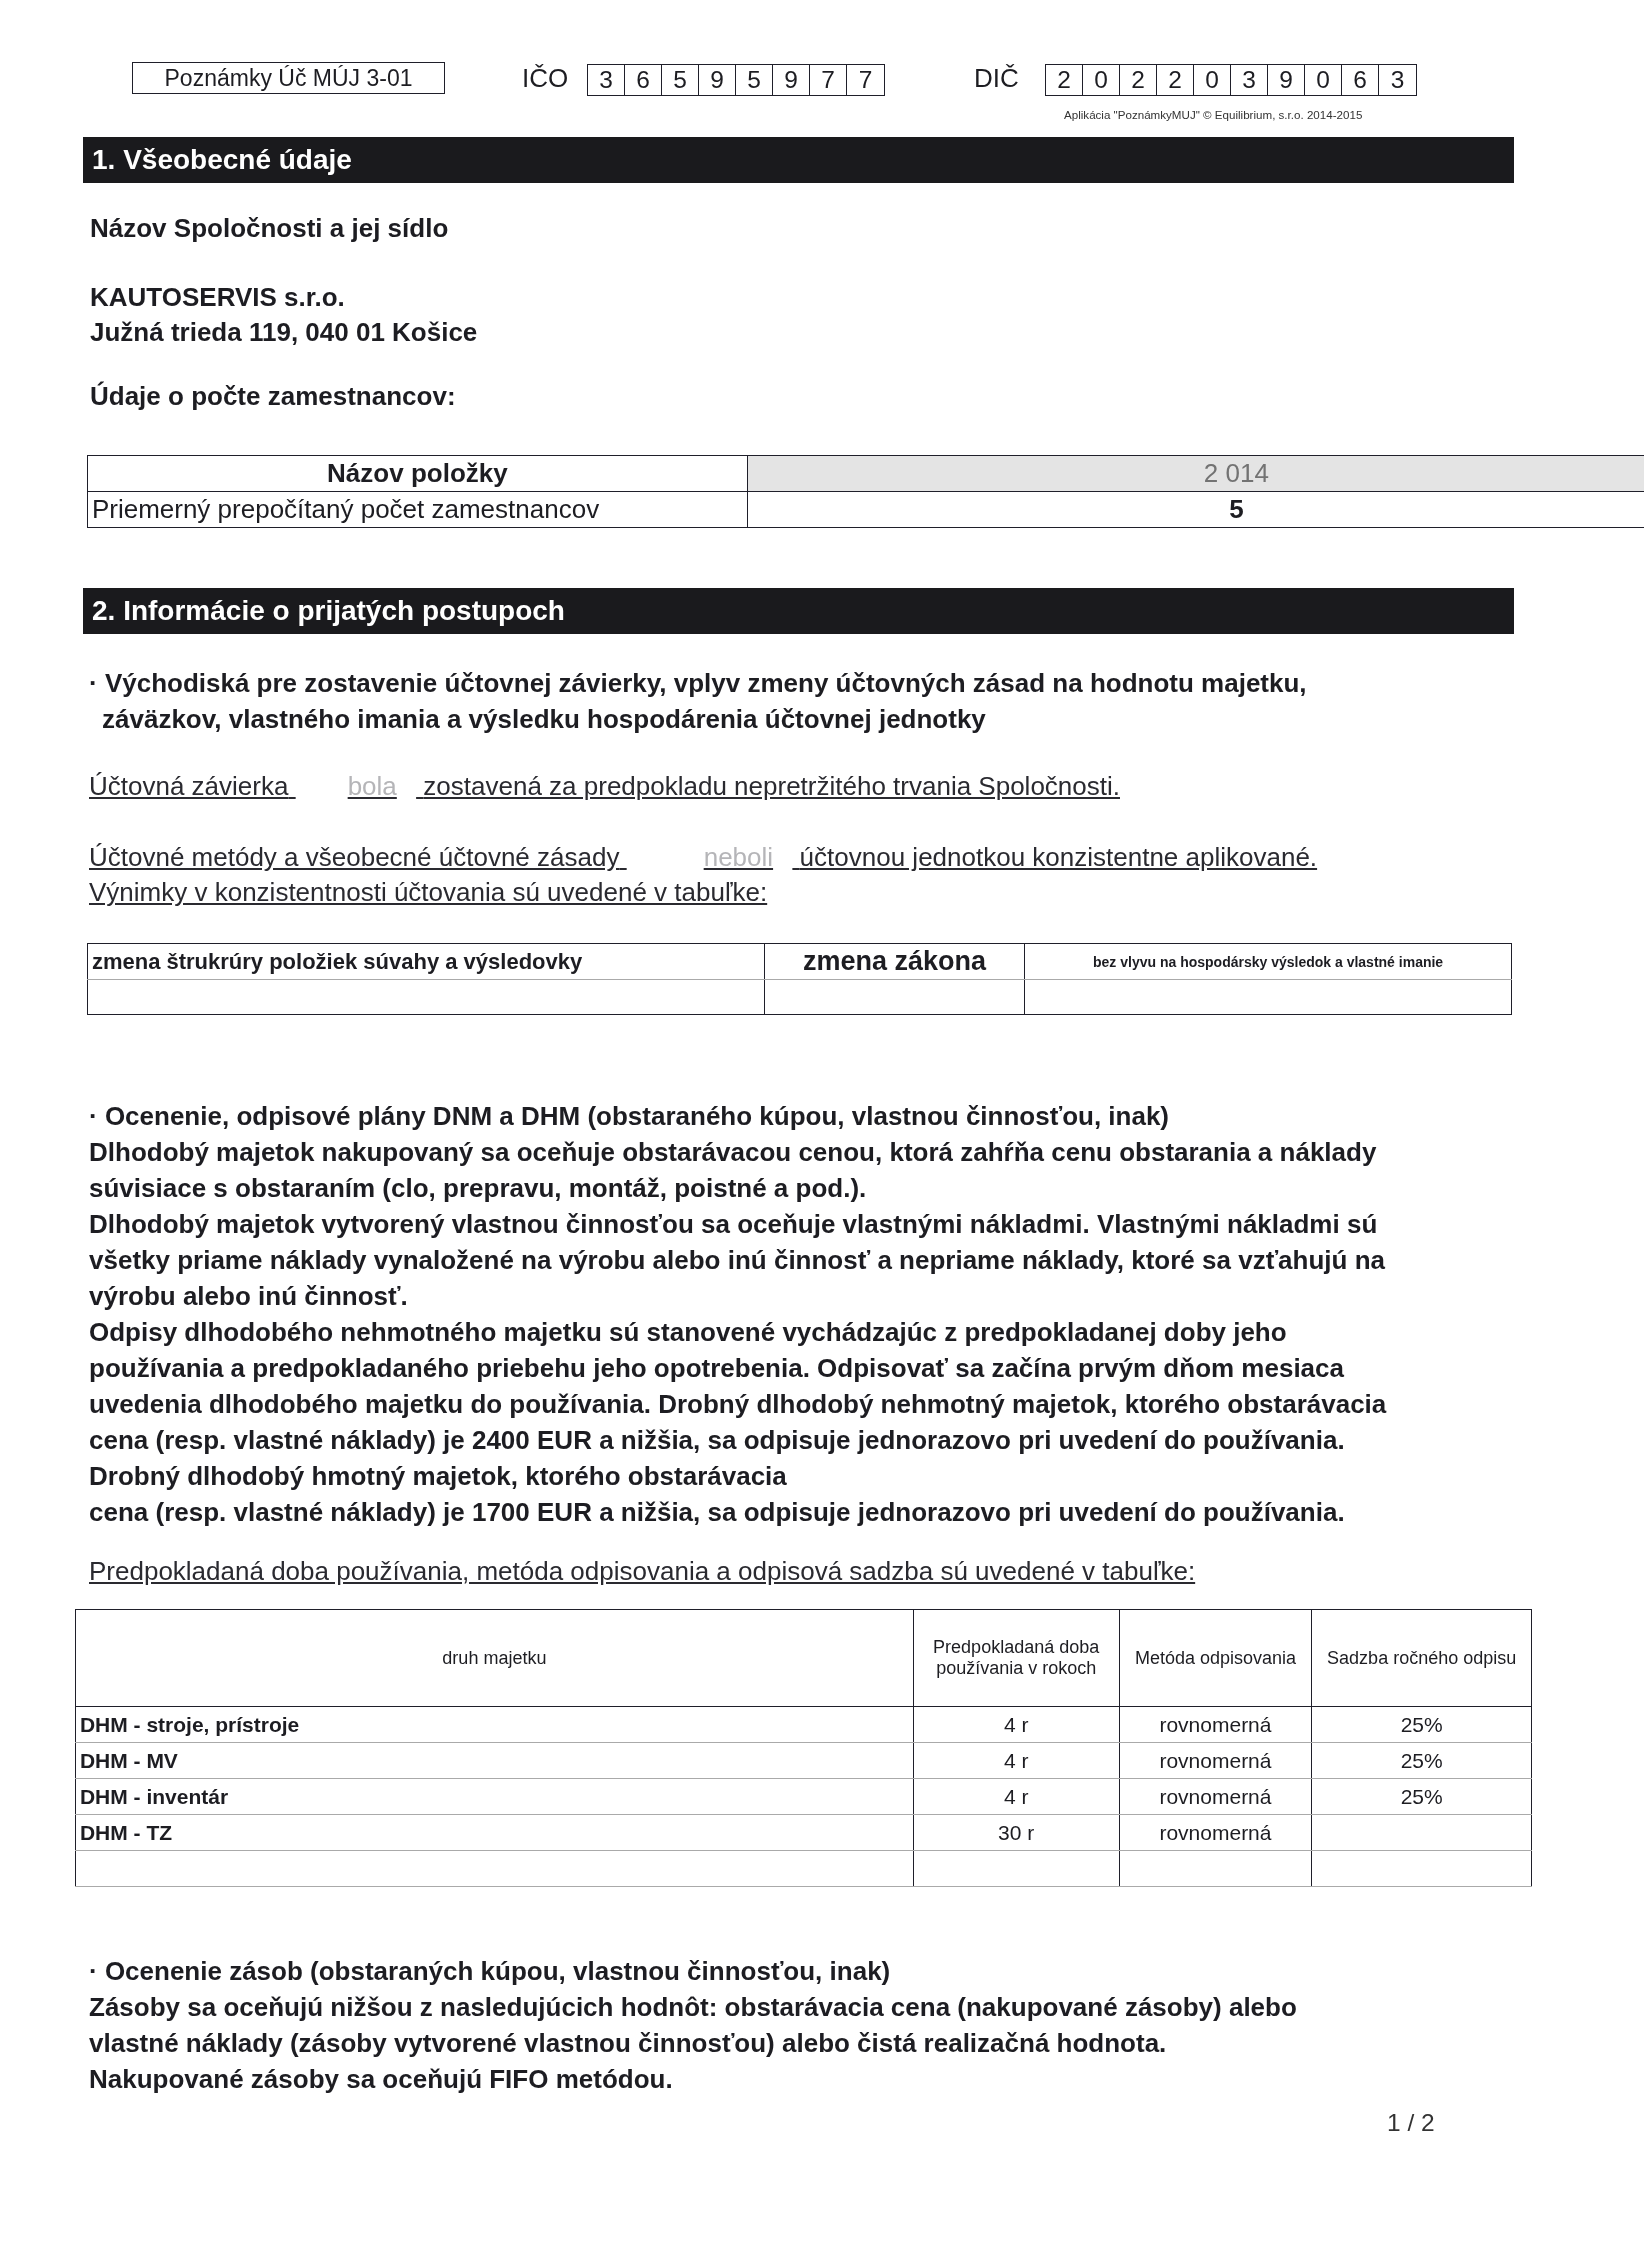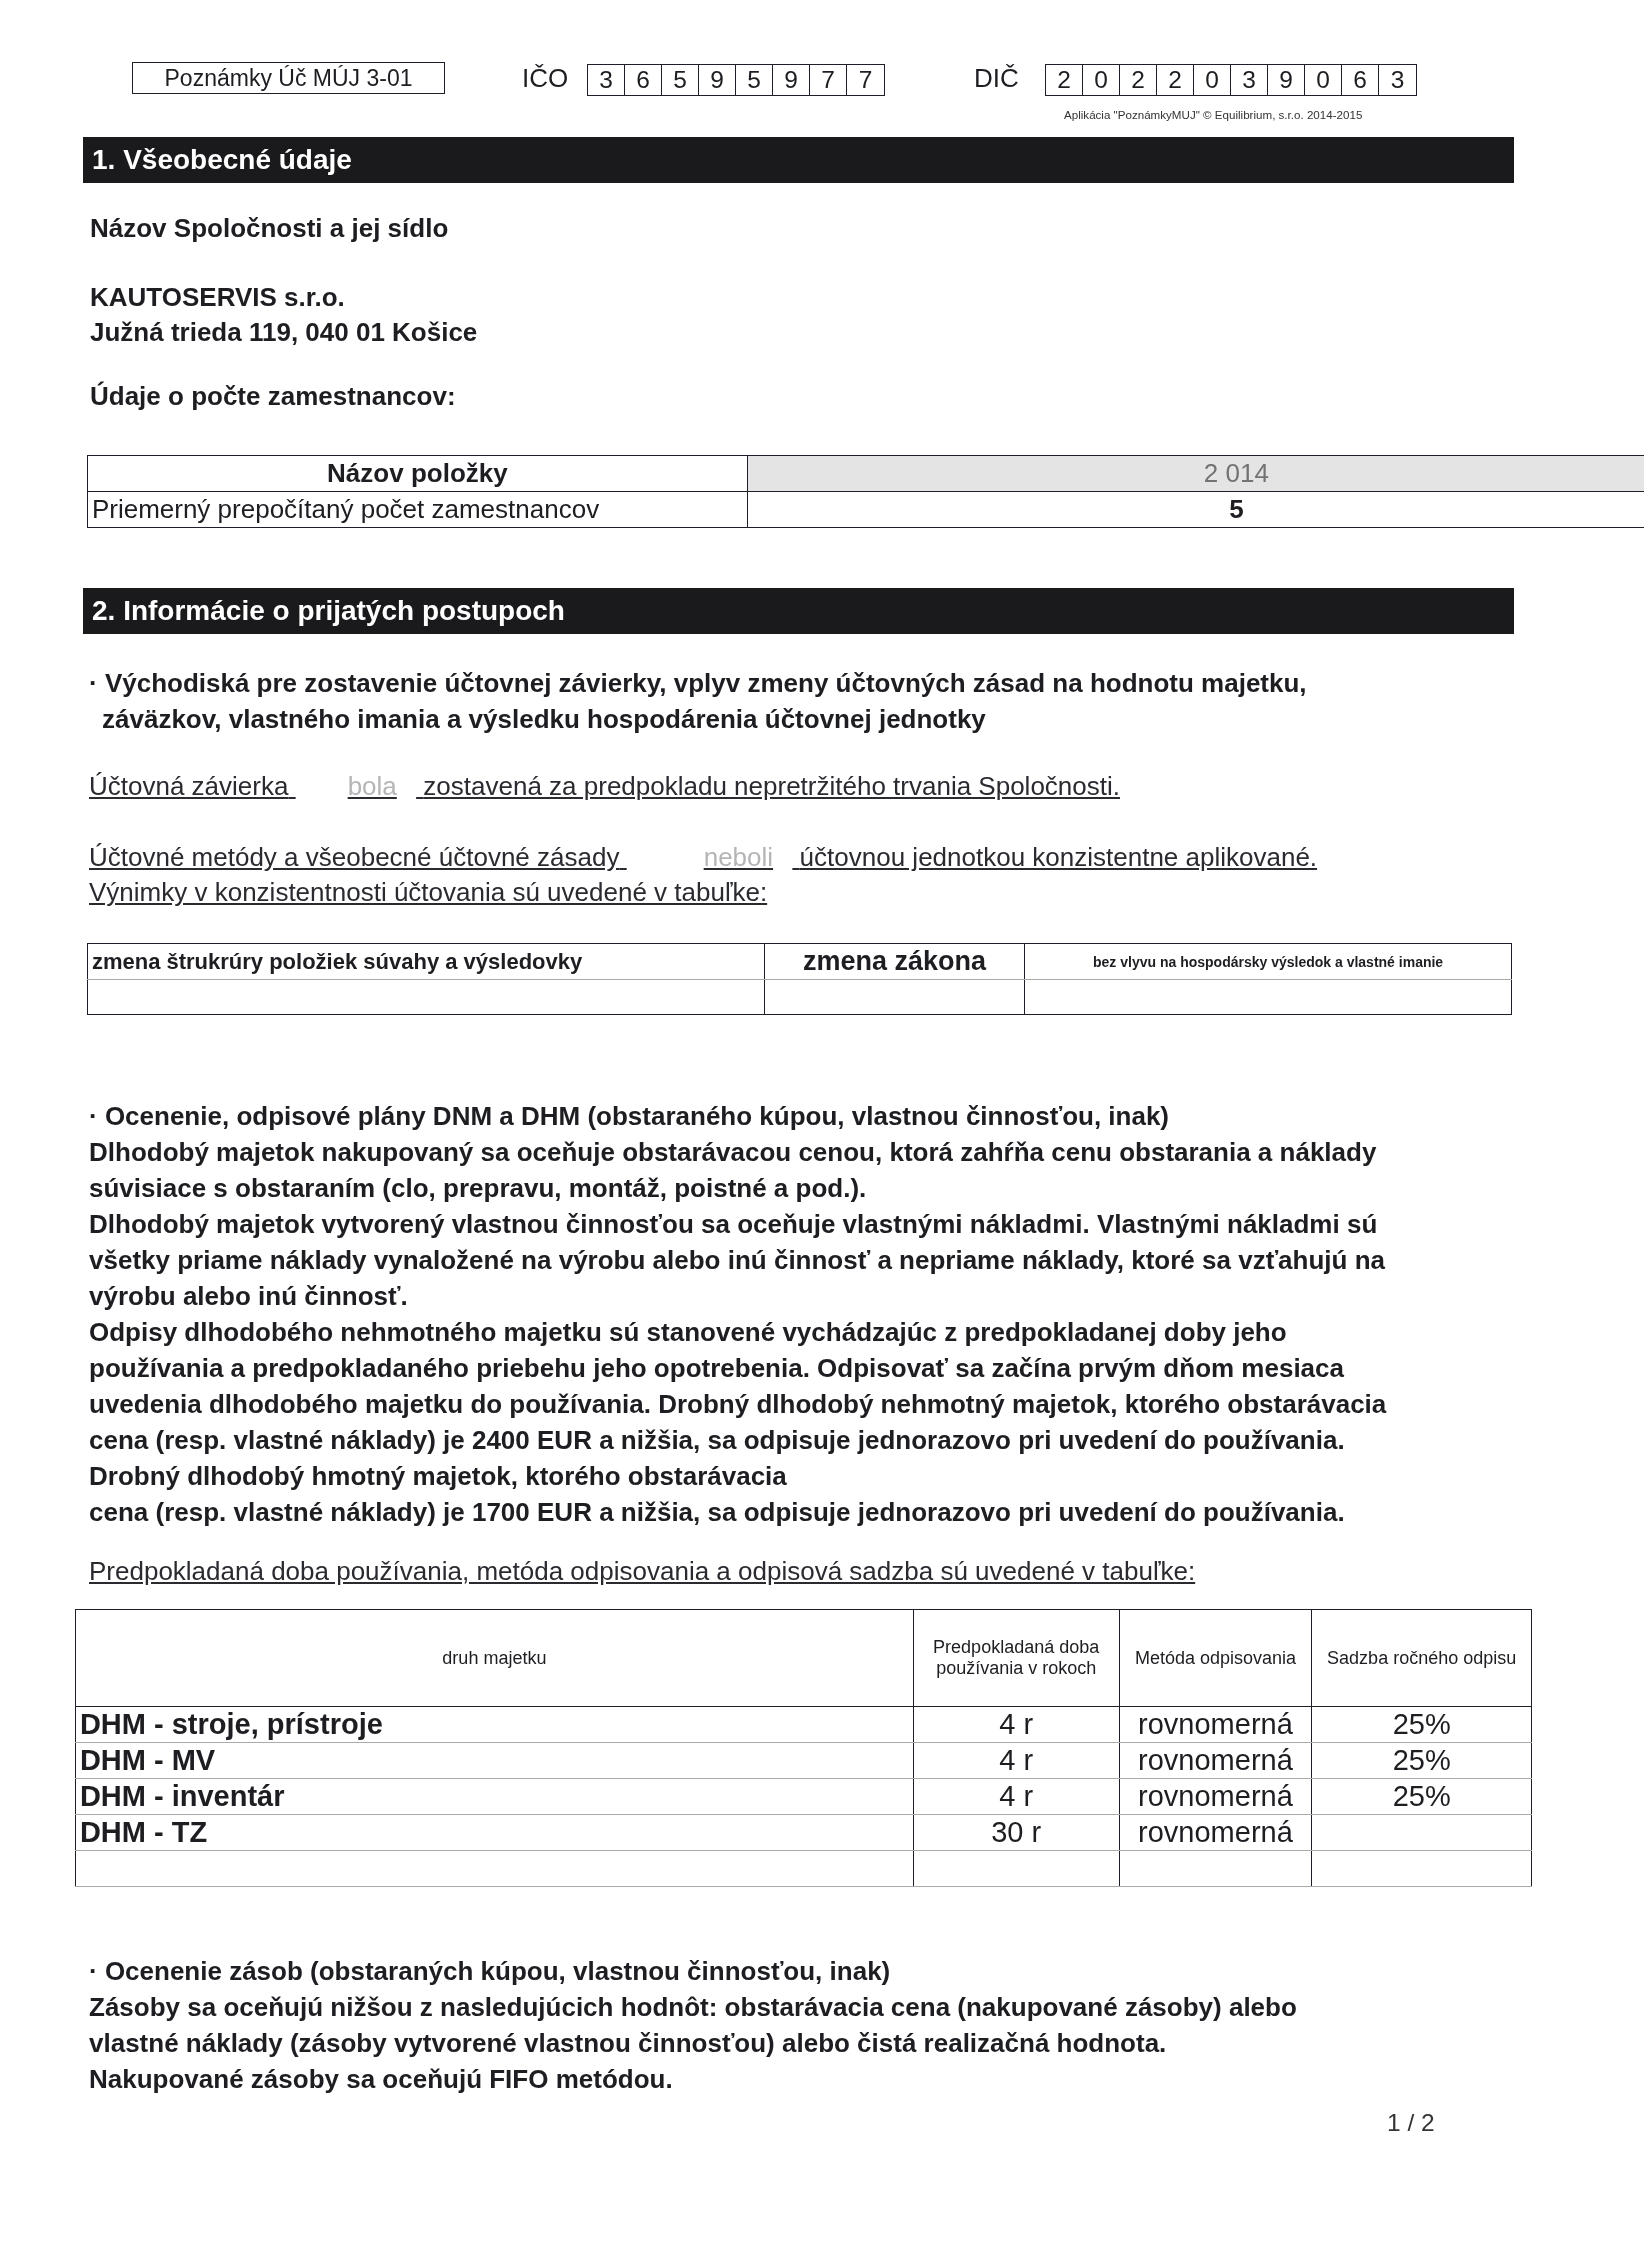--- a/index.html
+++ b/index.html
@@ -18,21 +18,21 @@
   .section-bar { left:83px; width:1431px; height:46px; background:#1a1a1d; color:#fff;
                  font-size:28px; font-weight:bold; display:flex; align-items:center; padding-left:9px; box-sizing:border-box; }
   .bold-text { font-weight:bold; font-size:26px; }
   .reg-text { font-size:26px; color:#2a2a30;text-decoration:underline; }
   table { border-collapse:collapse; position:absolute; }
   td { border:1.3px solid #1f1f2a; padding:0 3.9px; }
   .t1 td { height:35px; font-size:26px; }
   .t1 .hdr-r { background:#e4e4e4; color:#737373; text-align:center; }
   .t2 td { font-size:18px; text-align:center; }
   .t3 td { font-size:18px; text-align:center; }
-  .t3 .row td { font-size:29px; height:35px; border-top:0.6px solid #aaa; border-bottom:0.6px solid #aaa; }
+  .t3 .row td { font-size:21px; height:35px; border-top:0.6px solid #aaa; border-bottom:0.6px solid #aaa; }
   .gray-word { color:#b5b5b8; }
   .para { left:89px; width:1419px; font-size:26px; font-weight:bold; line-height:36px; }
 </style>
 </head>
 <body>
 
 <div class="abs boxed form-id">
   <span>Poznámky Úč MÚJ 3-01</span>
 </div>
 <div class="abs lbl" style="left:522px;">IČO</div>

